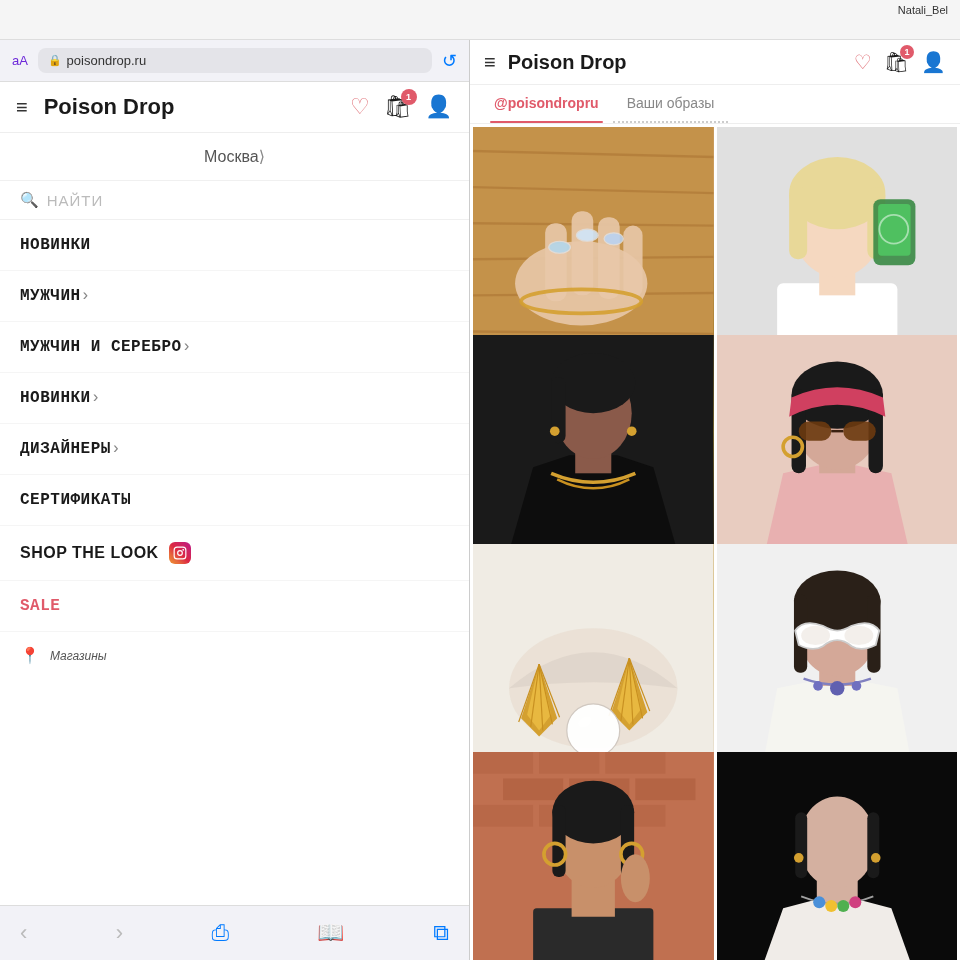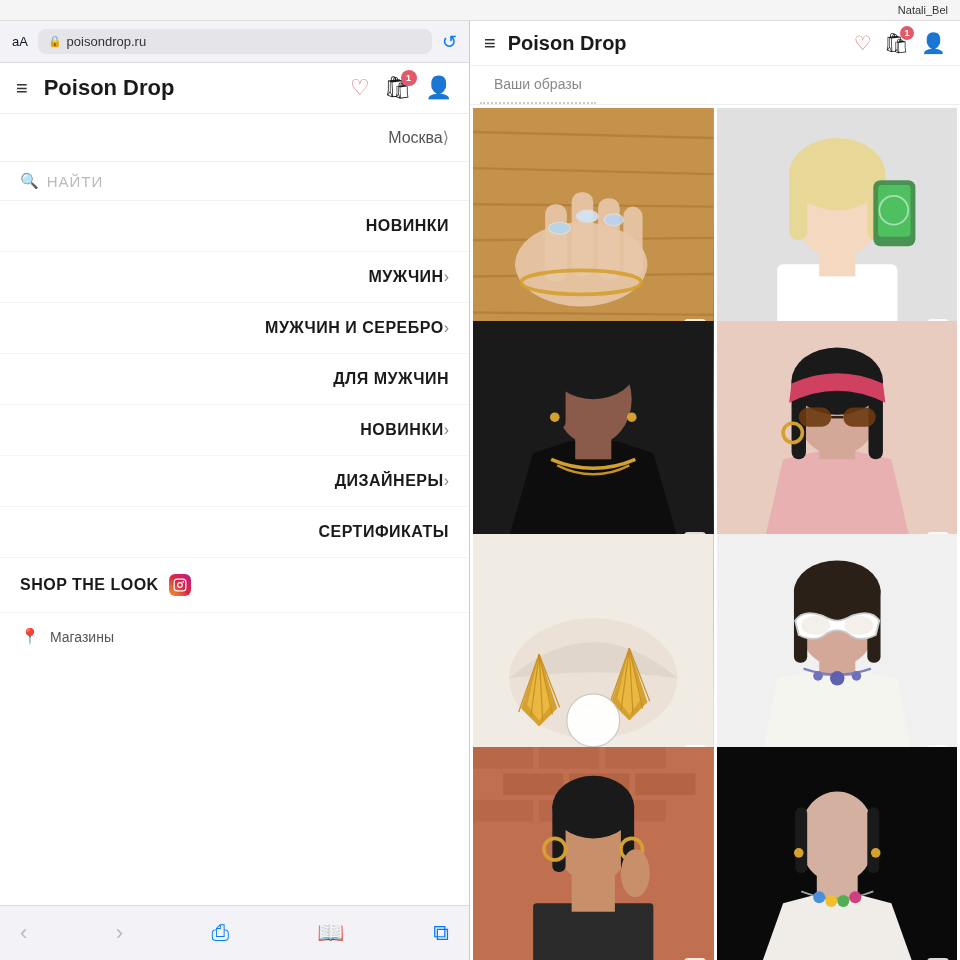--- a/index.html
+++ b/index.html
@@ -14,21 +14,21 @@
     }
 
     
     .top-bar {
       background: #f5f5f5;
       text-align: right;
       padding: 4px 12px;
       font-size: 11px;
       color: #333;
       border-bottom: 1px solid #ddd;
-      height: 21px;
+      height: 40px;
     }
 
     .screens-wrapper {
       display: flex;
       flex: 1;
       overflow: hidden;
     }
 
     
     .left-panel {
@@ -44,21 +44,21 @@
     .browser-chrome {
       background: #f2f2f7;
       padding: 8px 12px;
       display: flex;
       align-items: center;
       gap: 10px;
       border-bottom: 1px solid #ddd;
     }
     .browser-font-size {
       font-size: 13px;
-      color: #0f172a;
+      color: #6d28d9;
       font-weight: 500;
       white-space: nowrap;
     }
     .address-bar {
       flex: 1;
       background: #e4e4e9;
       border-radius: 8px;
       padding: 5px 10px;
       display: flex;
       align-items: center;
@@ -140,21 +140,21 @@
       flex: 1;
       background: #fff;
       overflow-y: auto;
       padding-bottom: 60px;
     }
 
     .location-row {
       padding: 14px 20px;
       display: flex;
       align-items: center;
-      justify-content: flex-end;
+      justify-content: center;
       border-bottom: 1px solid #f0f0f0;
     }
     .location-text {
       font-size: 16px;
       color: #555;
     }
     .location-arrow {
       color: #888;
       font-size: 16px;
     }
@@ -174,23 +174,24 @@
       color: #bbb;
       font-size: 15px;
       letter-spacing: 1px;
       font-weight: 500;
     }
 
     .menu-item {
       padding: 16px 20px;
       display: flex;
       align-items: center;
-      justify-content: flex-end;
+      justify-content: flex-start;
       border-bottom: 1px solid #f5f5f5;
       cursor: pointer;
+      font-family: Liberation Mono, monospace;
     }
     .menu-item-label {
       font-size: 16px;
       font-weight: 700;
       color: #1a1a1a;
       letter-spacing: 0.5px;
     }
     .menu-item-arrow {
       color: #888;
       font-size: 16px;
@@ -230,22 +231,23 @@
       display: flex;
       align-items: center;
       gap: 10px;
       cursor: pointer;
     }
     .store-pin {
       color: #888;
       font-size: 16px;
     }
     .store-text {
-      font-size: 14px;
+      font-size: 12px;
       color: #555;
+      font-style: italic;
     }
 
     
     .browser-bottom {
       position: absolute;
       bottom: 0;
       left: 0;
       right: 0;
       background: #f2f2f7;
       border-top: 1px solid #ddd;
@@ -465,23 +467,20 @@
       <div class="menu-item">
         <span class="menu-item-label">МУЖЧИН</span>
         <span class="menu-item-arrow">›</span>
       </div>
 
       <div class="menu-item">
         <span class="menu-item-label">МУЖЧИН И СЕРЕБРО</span>
         <span class="menu-item-arrow">›</span>
       </div>
 
-      <div class="menu-item">
-        <span class="menu-item-label">ДЛЯ МУЖЧИН</span>
-      </div>
 
       <div class="menu-item">
         <span class="menu-item-label">НОВИНКИ</span>
         <span class="menu-item-arrow">›</span>
       </div>
 
       <div class="menu-item">
         <span class="menu-item-label">ДИЗАЙНЕРЫ</span>
         <span class="menu-item-arrow">›</span>
       </div>
@@ -494,20 +493,23 @@
         <span class="shop-look-label">SHOP THE LOOK</span>
         <span class="instagram-icon">
           <svg width="14" height="14" viewBox="0 0 24 24" fill="none">
             <rect x="2" y="2" width="20" height="20" rx="5" ry="5" stroke="white" stroke-width="2" fill="none"></rect>
             <circle cx="12" cy="12" r="4" stroke="white" stroke-width="2" fill="none"></circle>
             <circle cx="17.5" cy="6.5" r="1.5" fill="white"></circle>
           </svg>
         </span>
       </div>
 
+      <div class="menu-item menu-item-sale">
+        <span class="menu-item-label">SALE</span>
+      </div>
 
       <div class="stores-row">
         <span class="store-pin">📍</span>
         <span class="store-text">Магазины</span>
       </div>
 
     </div>
 
     <div class="browser-bottom">
       <span class="nav-btn disabled">‹</span>
@@ -526,20 +528,23 @@
       <span class="right-app-title">Poison Drop</span>
       <span class="right-heart">♡</span>
       <div class="right-cart-wrap">
         <span class="right-cart">🛍</span>
         <span class="right-cart-badge">1</span>
       </div>
       <span class="right-user">👤</span>
     </div>
 
     <div class="right-tabs">
+      <div class="tab-item active">
+        <span style="color:#e05a6a;">@poisondropru</span>
+      </div>
       <div class="tab-item tab-dotted">
         <span>Ваши образы</span>
       </div>
     </div>
 
     <div class="photo-grid">
 
       <div class="photo-cell">
         <div class="photo-placeholder photo-1">
           <svg width="100%" height="100%" viewBox="0 0 200 200">

